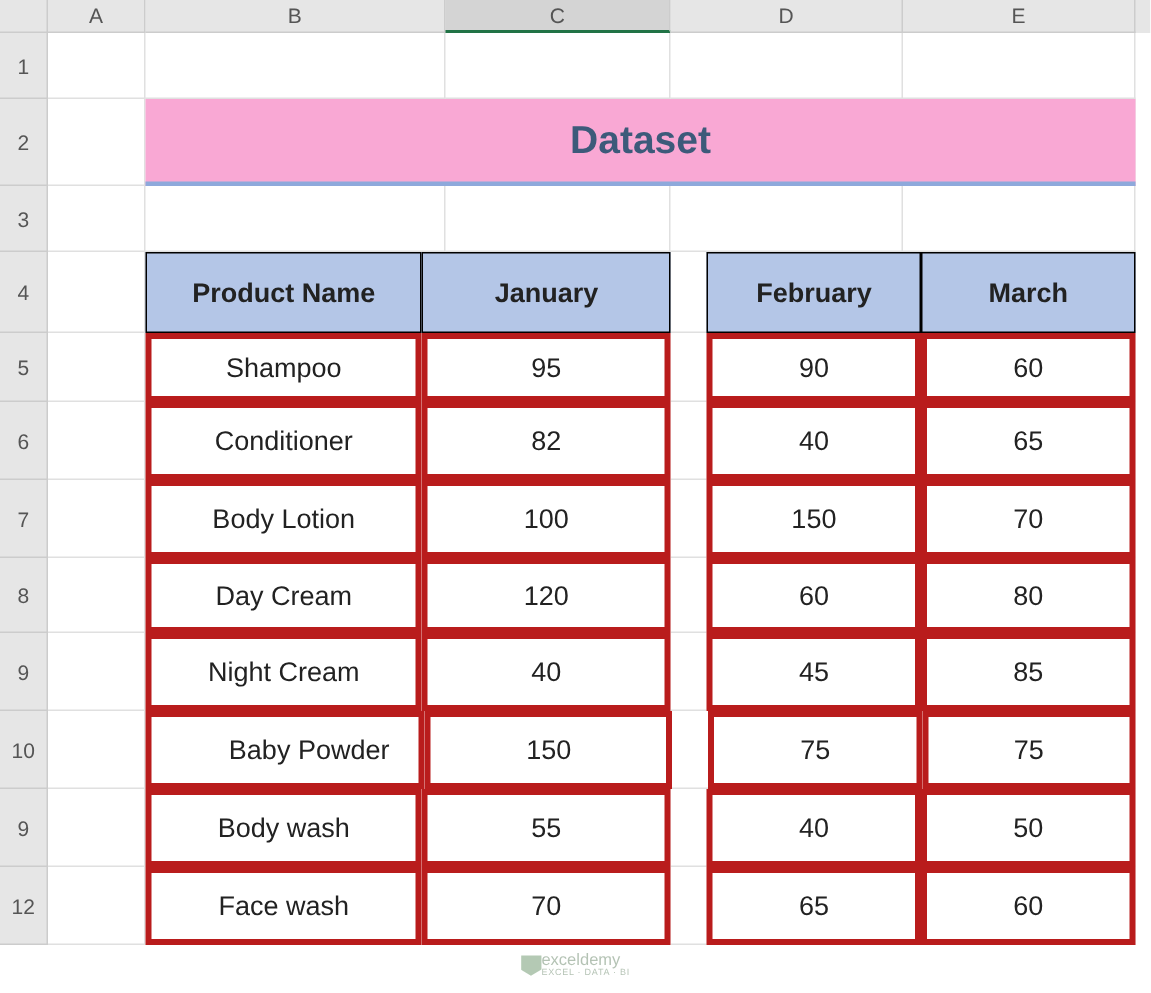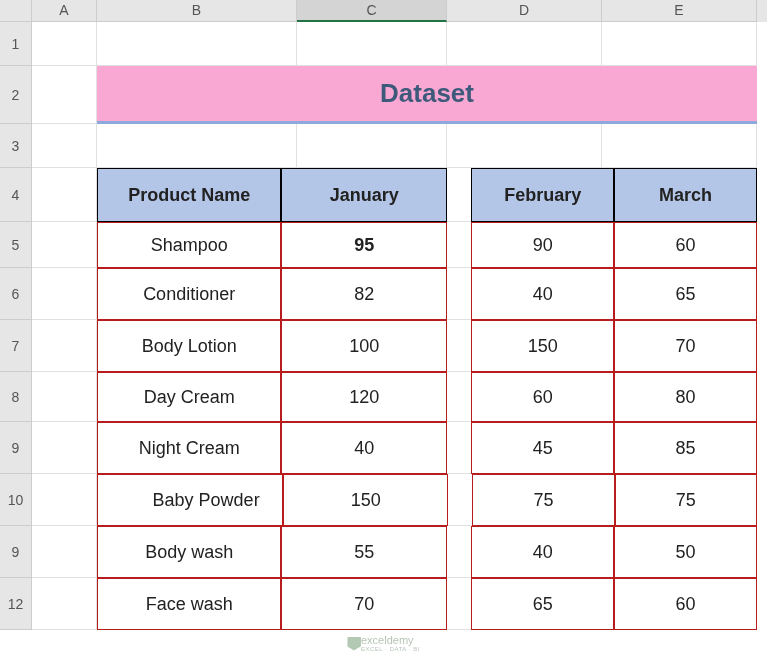--- a/index.html
+++ b/index.html
@@ -121,21 +121,21 @@
       border: 1px solid #000;
       height: 54px;
     }
     .tbl-cell {
       background: #fff;
       font-size: 18px;
       color: #222;
       display: flex;
       align-items: center;
       justify-content: center;
-      border: 1px solid #b91c1c;
+      border: 4px solid #b91c1c;
     }
     .tc-b { width: 200px; }
     .tc-c { width: 180px; }
     .tc-d { width: 155px; margin-left: 24px; }
     .tc-e { width: 155px; }
     .watermark {
       position: absolute;
       bottom: 10px;
       left: 50%;
       transform: translateX(-50%);
@@ -273,21 +273,21 @@
       <div class="table-container">
         <div class="tbl-row">
           <div class="tbl-header tc-b">Product Name</div>
           <div class="tbl-header tc-c">January</div>
           <div class="tbl-header tc-d">February</div>
           <div class="tbl-header tc-e">March</div>
         </div>
         <div id="table-rows">
             <div class="tbl-row">
               <div class="tbl-cell tc-b" style="height: 46px;">Shampoo</div>
-              <div class="tbl-cell tc-c" style="height: 46px; font-weight: bold;">95</div>
+              <div class="tbl-cell tc-c" style="height: 46px;">95</div>
               <div class="tbl-cell tc-d" style="height: 46px;">90</div>
               <div class="tbl-cell tc-e" style="height: 46px;">60</div>
             </div>
             <div class="tbl-row">
               <div class="tbl-cell tc-b" style="height: 52px;">Conditioner</div>
               <div class="tbl-cell tc-c" style="height: 52px;">82</div>
               <div class="tbl-cell tc-d" style="height: 52px;">40</div>
               <div class="tbl-cell tc-e" style="height: 52px;">65</div>
             </div>
             <div class="tbl-row">

